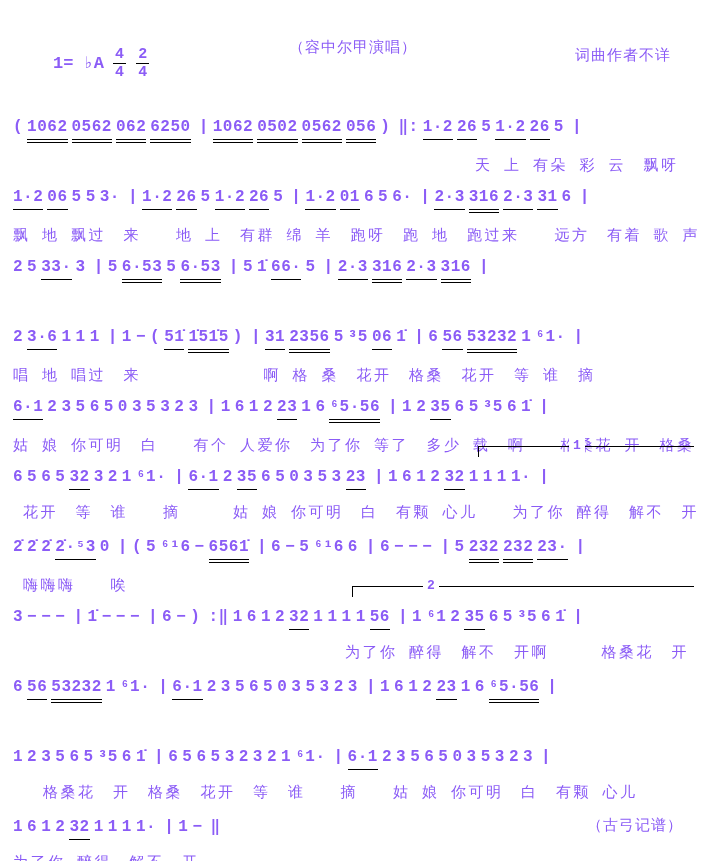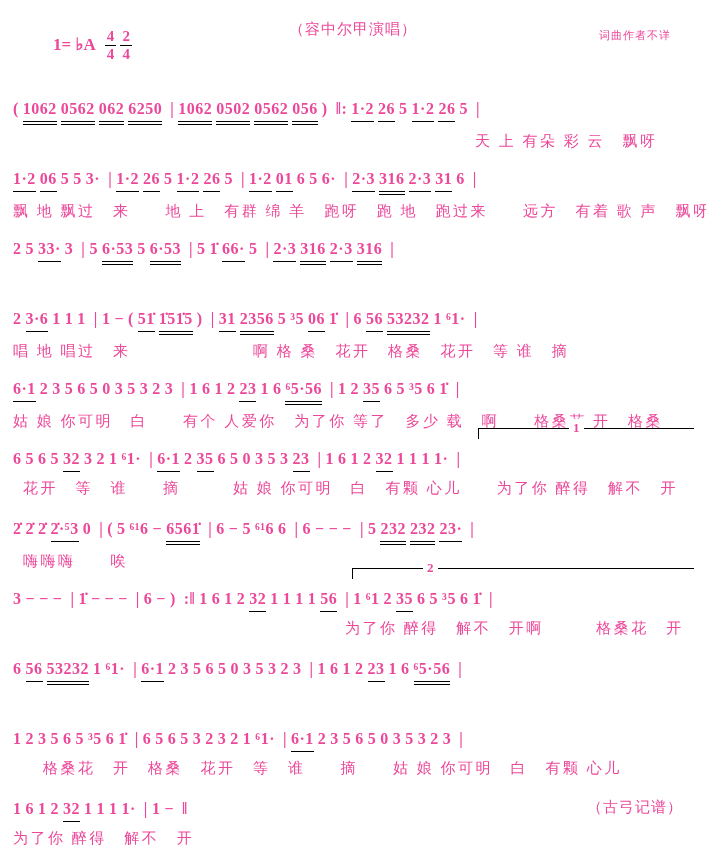--- a/index.html
+++ b/index.html
@@ -1,53 +1,53 @@
 <!DOCTYPE html>
 <html><head>
 <meta charset="utf-8">
 <style>
   html,body{margin:0;padding:0;background:#f2f2f2;}
   .page{
     position:relative;
     width:706px;height:861px;
     background:#ffffff;
-    color:#ec4899;
-    font-family:Liberation Serif, serif;
+    color:#8b5cf6;
+    font-family:Liberation Mono, monospace;
     overflow:hidden;
     box-sizing:border-box;
-    padding:0 13px;
+    padding:18px 13px;
   }
   
   .header{position:relative;height:84px;}
   .keymeter{
     position:absolute;left:40px;top:26px;
     font-weight:bold;font-size:17px;
     display:flex;align-items:center;gap:9px;
     white-space:nowrap;
   }
   .meter{display:inline-flex;flex-direction:column;align-items:center;line-height:1;font-size:15px;}
   .meter .num{padding:0 2px 1px 2px;border-bottom:1.6px solid #000;}
   .meter .den{padding-top:1px;}
   .titleblock{position:absolute;left:0;right:0;top:14px;text-align:center;}
   .title{font-size:30px;font-weight:bold;letter-spacing:3px;line-height:1.1;}
   .subtitle{font-size:15px;margin-top:6px;letter-spacing:1px;}
-  .credit{position:absolute;right:22px;top:28px;font-size:11px;letter-spacing:1px;}
+  .credit{position:absolute;right:22px;top:28px;font-size:15px;letter-spacing:1px;}
   
   .score{position:relative;height:777px;}
   .system{position:relative;height:70px;padding-top:14px;box-sizing:border-box;}
   .notes{
     font-weight:bold;font-size:16px;line-height:1.4;
     white-space:nowrap;letter-spacing:0.5px;
   }
   .tok{margin-right:4px;display:inline-block;padding-bottom:1px;}
   .beam1{border-bottom:1.6px solid #000;}
   .beam2{border-bottom:4px double #000;}
   .bar{margin:0 4px;display:inline-block;}
   .lyrics{
-    font-size:15px;margin-top:7px;letter-spacing:2.5px;
+    font-size:15px;margin-top:15px;letter-spacing:2.5px;
     white-space:pre;line-height:1.2;
   }
   .sysnote{position:absolute;right:10px;top:14px;font-size:15px;letter-spacing:1px;}
   
   .volta{position:absolute;height:10px;border-top:1.8px solid #000;border-left:1.8px solid #000;}
   .volta .vlabel{
     position:absolute;top:-10px;left:90px;background:#fff;
     padding:0 4px;font-size:13px;font-weight:bold;line-height:1.4;
   }
   .volta1{left:465px;top:344px;width:215px;}

